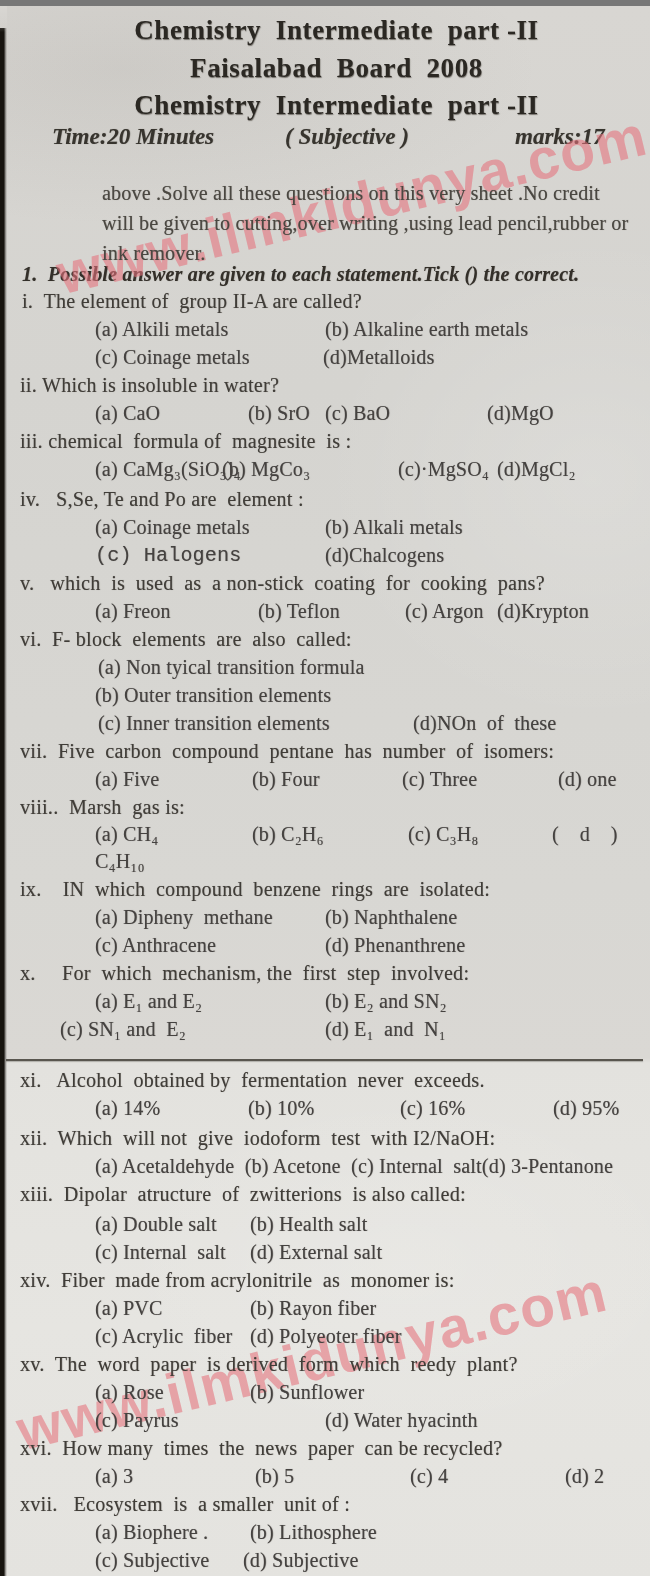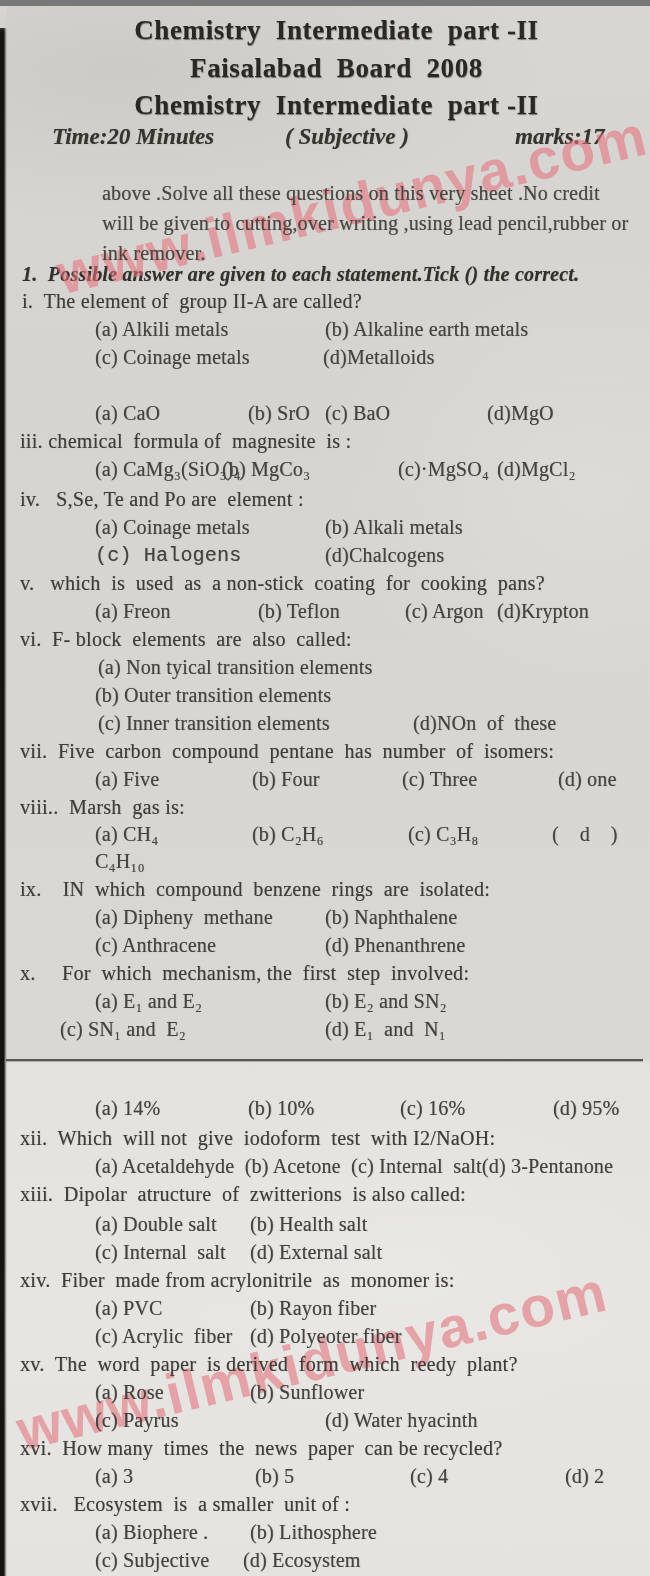--- a/index.html
+++ b/index.html
@@ -68,41 +68,42 @@
 
   <div class="footer">Faisalabad  Board 2008</div>
     <span class="t note" style="left: 102px; top: 176px;">above .Solve all these questions on this very sheet .No credit</span>
     <span class="t note" style="left: 102px; top: 206px;">will be given to cutting,over writing ,using lead pencil,rubber or</span>
     <span class="t note" style="left: 102px; top: 236px;">ink remover.</span>
     <span class="t stem" style="left: 22px; top: 284px;">i.  The element of  group II-A are called?</span>
     <span class="t opt" style="left: 95px; top: 312px;">(a) Alkili metals</span>
     <span class="t opt" style="left: 325px; top: 312px;">(b) Alkaline earth metals</span>
     <span class="t opt" style="left: 95px; top: 340px;">(c) Coinage metals</span>
     <span class="t opt" style="left: 323px; top: 340px;">(d)Metalloids</span>
+    <span class="t stem" style="left: 20px; top: 368px;">ii. Which is insoluble in water?</span>
     <span class="t opt" style="left: 95px; top: 396px;">(a) CaO</span>
     <span class="t opt" style="left: 248px; top: 396px;">(b) SrO</span>
     <span class="t opt" style="left: 325px; top: 396px;">(c) BaO</span>
     <span class="t opt" style="left: 487px; top: 396px;">(d)MgO</span>
     <span class="t stem" style="left: 20px; top: 424px;">iii. chemical  formula of  magnesite  is :</span>
     <span class="t opt" style="left: 95px; top: 452px;">(a) CaMg₃(SiO₃)₄</span>
     <span class="t opt" style="left: 222px; top: 452px;">(b) MgCo₃</span>
     <span class="t opt" style="left: 398px; top: 452px; font-family: Liberation Serif, serif;">(c)·MgSO₄</span>
     <span class="t opt" style="left: 497px; top: 452px;">(d)MgCl₂</span>
     <span class="t stem" style="left: 20px; top: 482px;">iv.   S,Se, Te and Po are  element :</span>
     <span class="t opt" style="left: 95px; top: 510px;">(a) Coinage metals</span>
     <span class="t opt" style="left: 325px; top: 510px;">(b) Alkali metals</span>
     <span class="t opt" style="left: 95px; top: 538px; font-family: Liberation Mono, monospace;">(c) Halogens</span>
     <span class="t opt" style="left: 325px; top: 538px;">(d)Chalcogens</span>
     <span class="t stem" style="left: 20px; top: 566px;">v.   which  is  used  as  a non-stick  coating  for  cooking  pans?</span>
     <span class="t opt" style="left: 95px; top: 594px;">(a) Freon</span>
     <span class="t opt" style="left: 258px; top: 594px;">(b) Teflon</span>
     <span class="t opt" style="left: 405px; top: 594px;">(c) Argon</span>
     <span class="t opt" style="left: 497px; top: 594px;">(d)Krypton</span>
     <span class="t stem" style="left: 20px; top: 622px;">vi.  F- block  elements  are  also  called:</span>
-    <span class="t opt" style="left: 98px; top: 650px;">(a) Non tyical transition elements</span>
+    <span class="t opt" style="left: 98px; top: 650px;">(a) Non tyical transition formula</span>
     <span class="t opt" style="left: 95px; top: 678px;">(b) Outer transition elements</span>
     <span class="t opt" style="left: 98px; top: 706px;">(c) Inner transition elements</span>
     <span class="t opt" style="left: 413px; top: 706px;">(d)NOn  of  these</span>
     <span class="t stem" style="left: 20px; top: 734px;">vii.  Five  carbon  compound  pentane  has  number  of  isomers:</span>
     <span class="t opt" style="left: 95px; top: 762px;">(a) Five</span>
     <span class="t opt" style="left: 252px; top: 762px;">(b) Four</span>
     <span class="t opt" style="left: 402px; top: 762px;">(c) Three</span>
     <span class="t opt" style="left: 558px; top: 762px;">(d) one</span>
     <span class="t stem" style="left: 20px; top: 790px;">viii..  Marsh  gas is:</span>
     <span class="t opt" style="left: 95px; top: 817px;">(a) CH₄</span>
@@ -113,20 +114,21 @@
     <span class="t stem" style="left: 20px; top: 872px;">ix.    IN  which  compound  benzene  rings  are  isolated:</span>
     <span class="t opt" style="left: 95px; top: 900px;">(a) Dipheny  methane</span>
     <span class="t opt" style="left: 325px; top: 900px;">(b) Naphthalene</span>
     <span class="t opt" style="left: 95px; top: 928px;">(c) Anthracene</span>
     <span class="t opt" style="left: 325px; top: 928px;">(d) Phenanthrene</span>
     <span class="t stem" style="left: 20px; top: 956px;">x.     For  which  mechanism, the  first  step  involved:</span>
     <span class="t opt" style="left: 95px; top: 984px;">(a) E₁ and E₂</span>
     <span class="t opt" style="left: 325px; top: 984px;">(b) E₂ and SN₂</span>
     <span class="t opt" style="left: 60px; top: 1012px;">(c) SN₁ and  E₂</span>
     <span class="t opt" style="left: 325px; top: 1012px;">(d) E₁  and  N₁</span>
+    <span class="t stem" style="left: 20px; top: 1063px;">xi.   Alcohol  obtained by  fermentation  never  exceeds.</span>
     <span class="t opt" style="left: 95px; top: 1091px;">(a) 14%</span>
     <span class="t opt" style="left: 248px; top: 1091px;">(b) 10%</span>
     <span class="t opt" style="left: 400px; top: 1091px;">(c) 16%</span>
     <span class="t opt" style="left: 553px; top: 1091px;">(d) 95%</span>
     <span class="t stem" style="left: 20px; top: 1121px;">xii.  Which  will not  give  iodoform  test  with I2/NaOH:</span>
     <span class="t opt" style="left: 95px; top: 1149px;">(a) Acetaldehyde  (b) Acetone  (c) Internal  salt(d) 3-Pentanone</span>
     <span class="t stem" style="left: 20px; top: 1177px;">xiii.  Dipolar  atructure  of  zwitterions  is also called:</span>
     <span class="t opt" style="left: 95px; top: 1207px;">(a) Double salt</span>
     <span class="t opt" style="left: 250px; top: 1207px;">(b) Health salt</span>
     <span class="t opt" style="left: 95px; top: 1235px;">(c) Internal  salt</span>
@@ -143,14 +145,14 @@
     <span class="t opt" style="left: 325px; top: 1403px;">(d) Water hyacinth</span>
     <span class="t stem" style="left: 20px; top: 1431px;">xvi.  How many  times  the  news  paper  can be recycled?</span>
     <span class="t opt" style="left: 95px; top: 1459px;">(a) 3</span>
     <span class="t opt" style="left: 255px; top: 1459px;">(b) 5</span>
     <span class="t opt" style="left: 410px; top: 1459px;">(c) 4</span>
     <span class="t opt" style="left: 565px; top: 1459px;">(d) 2</span>
     <span class="t stem" style="left: 20px; top: 1487px;">xvii.   Ecosystem  is  a smaller  unit of :</span>
     <span class="t opt" style="left: 95px; top: 1515px;">(a) Biophere .</span>
     <span class="t opt" style="left: 250px; top: 1515px;">(b) Lithosphere</span>
     <span class="t opt" style="left: 95px; top: 1543px;">(c) Subjective</span>
-    <span class="t opt" style="left: 243px; top: 1543px;">(d) Ecosystem</span>
+    <span class="t opt" style="left: 243px; top: 1543px;">(d) Subjective</span>
   </div>
 
 </body></html>

